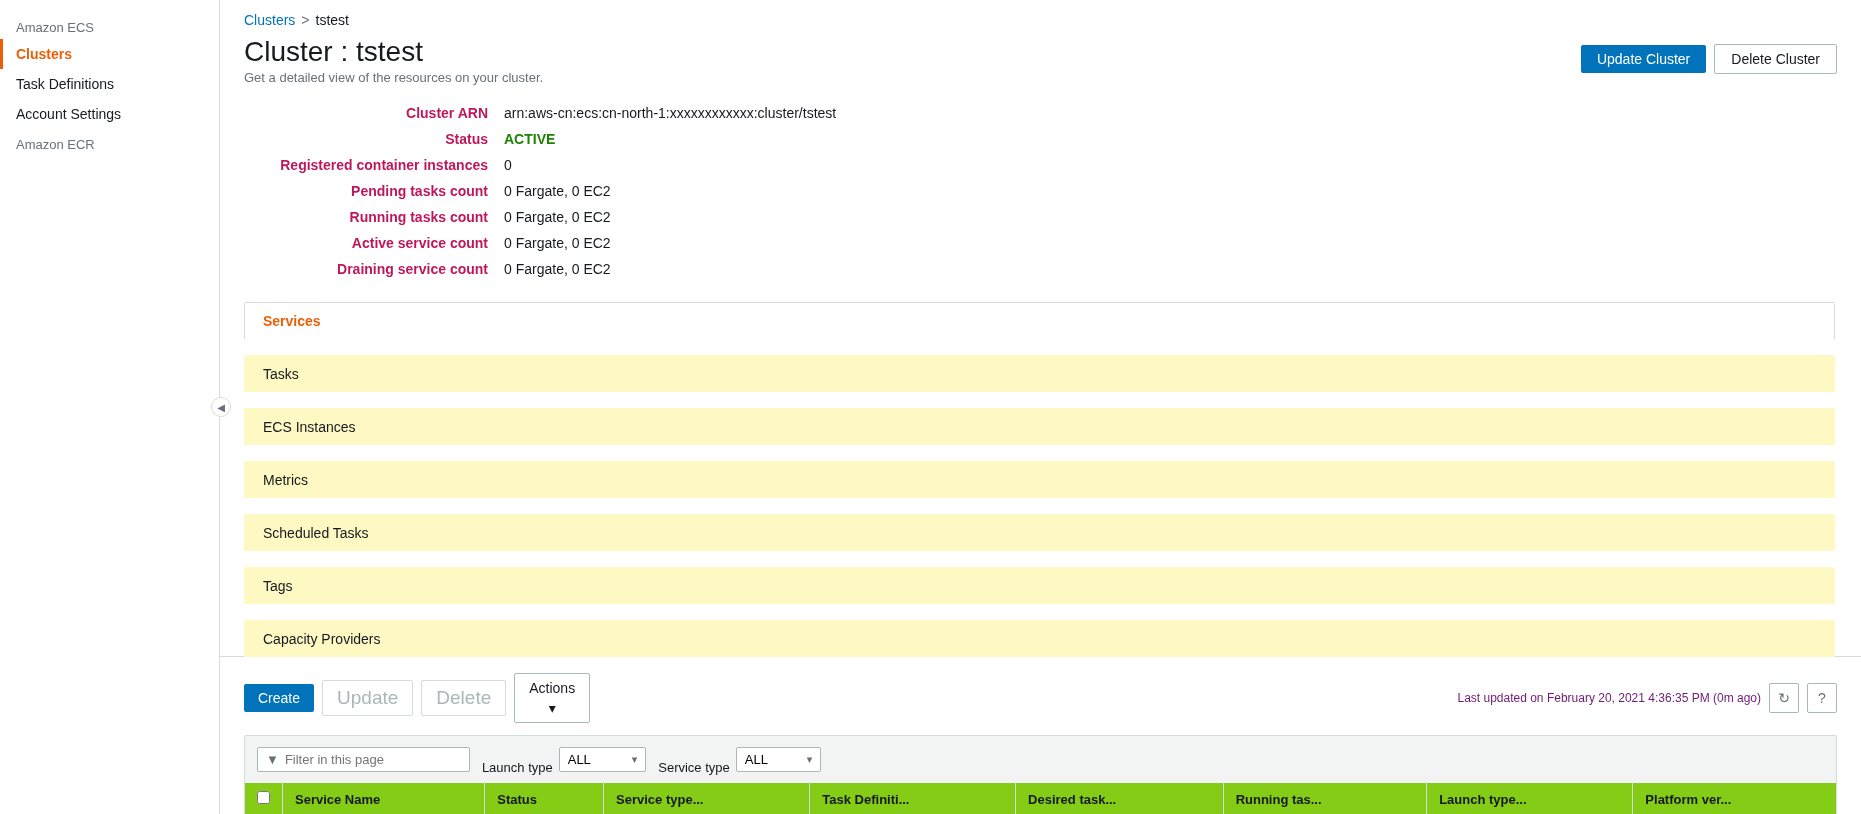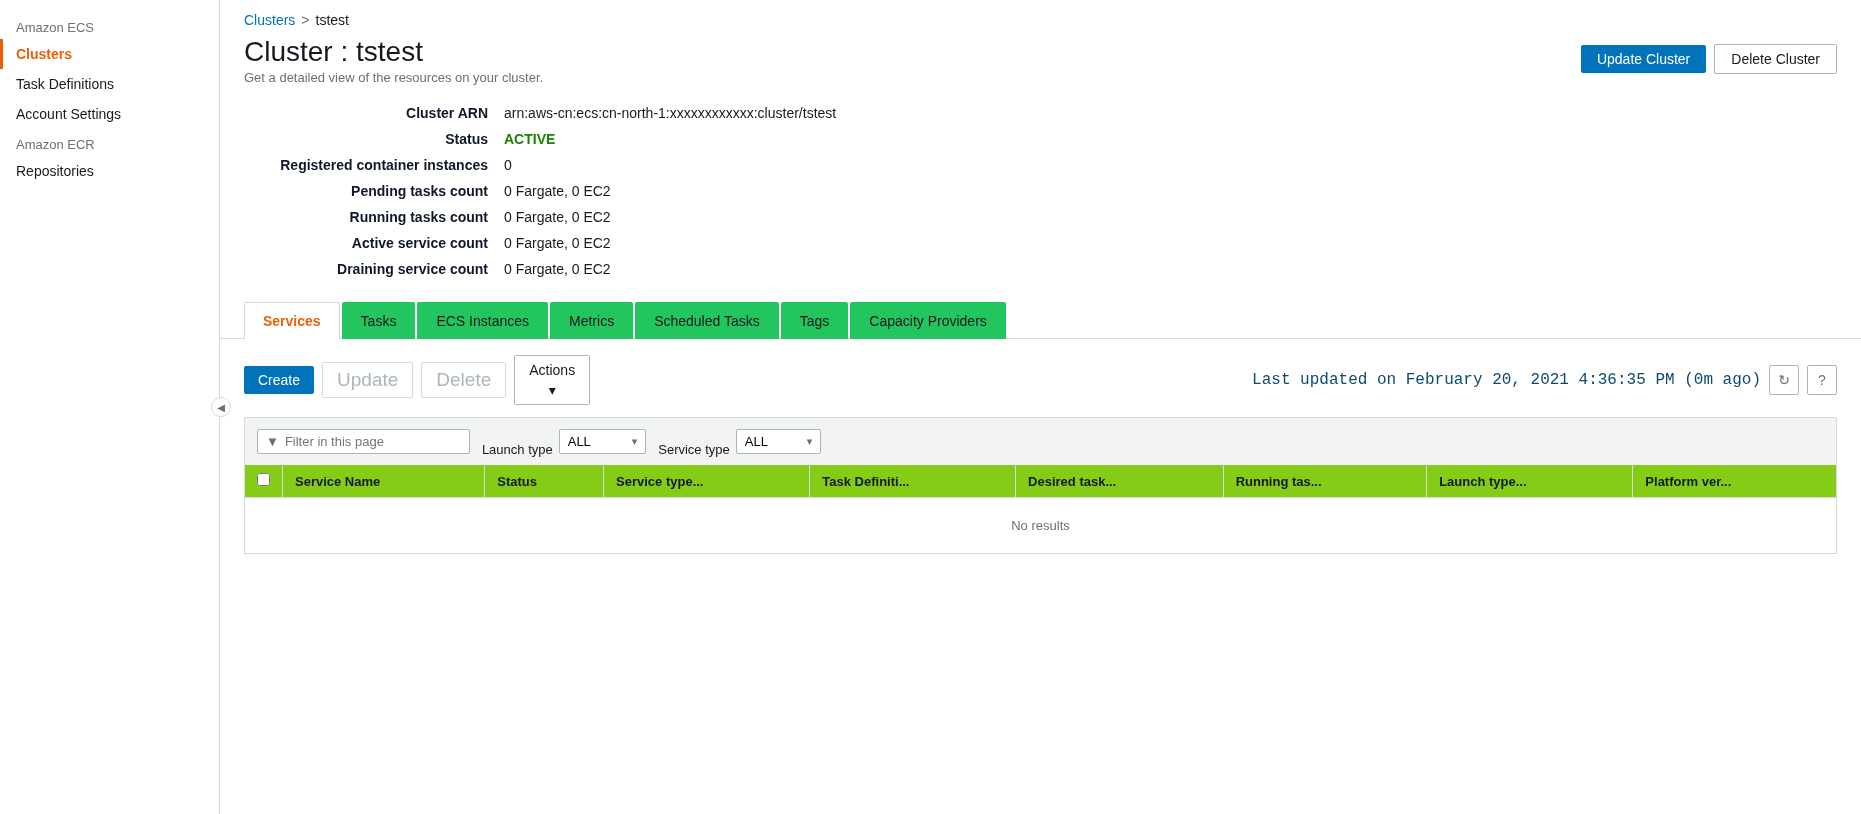--- a/index.html
+++ b/index.html
@@ -115,45 +115,46 @@
       padding: 20px 24px 16px 24px;
       display: grid;
       grid-template-columns: 260px 1fr;
       row-gap: 10px;
       max-width: 700px;
     }
     .info-label {
       font-weight: 600;
       text-align: right;
       padding-right: 16px;
-      color: #0f172a;
+      color: #be185d;
       font-size: 14px;
     }
     .info-value {
       color: #16191f;
       font-size: 14px;
     }
     .info-value.active-status { color: #1d8102; font-weight: 600; }
 
     
     .tabs-container {
       padding: 0 24px;
       border-bottom: 1px solid #d5dbdb;
       display: flex;
-      gap: 0;
+      gap: 16px;
       margin-top: 8px;
+      flex-direction: column;
     }
     .tab {
       padding: 10px 18px;
       cursor: pointer;
       font-size: 14px;
       color: #16191f;
       border: 1px solid transparent;
       border-bottom: none;
-      background: #22c55e;
+      background: #fef9c3;
       border-radius: 2px 2px 0 0;
       margin-right: 2px;
       position: relative;
       bottom: -1px;
     }
     .tab.active {
       background: #fff;
       border-color: #d5dbdb;
       border-bottom-color: #fff;
       font-weight: 600;
@@ -199,23 +200,22 @@
       border-radius: 2px;
       cursor: pointer;
       font-size: 14px;
       display: flex;
       align-items: center;
       gap: 4px;
       flex-direction: column;
     }
     .toolbar-spacer { flex: 1; }
     .last-updated {
-      font-size: 16px;
-      color: #0c4a6e;
-      font-family: Liberation Mono, monospace;
+      font-size: 12px;
+      color: #701a75;
     }
     .icon-btn {
       background: #fff;
       border: 1px solid #aab7b8;
       border-radius: 2px;
       width: 30px;
       height: 30px;
       cursor: pointer;
       display: flex;
       align-items: center;
@@ -331,23 +331,20 @@
     <div class="sidebar-item">
       <span>Task Definitions</span>
     </div>
     <div class="sidebar-item">
       <span>Account Settings</span>
     </div>
   </div>
 
   <div>
     <div class="sidebar-section-label">Amazon ECR</div>
-    <div class="sidebar-item">
-      <span>Repositories</span>
-    </div>
   </div>
 </nav>
 
 <main class="main-content">
 
   <div class="breadcrumb">
     <a>Clusters</a>
     <span class="sep">&gt;</span>
     <span class="current">tstest</span>
   </div>

